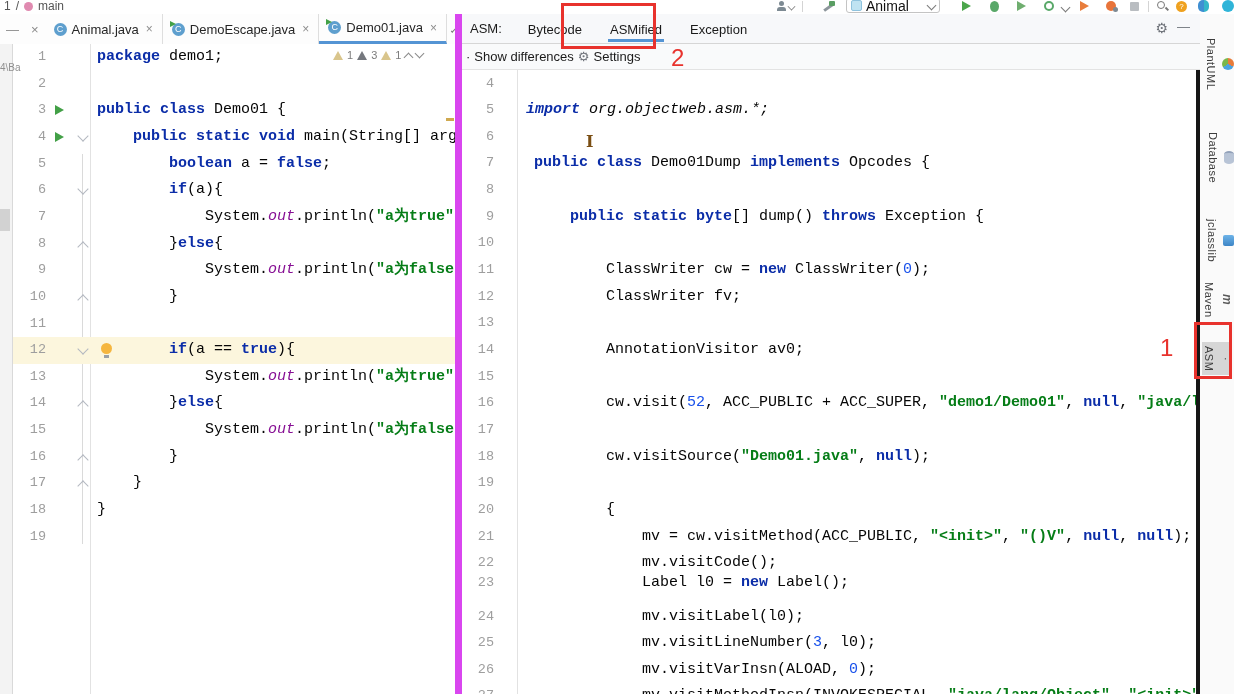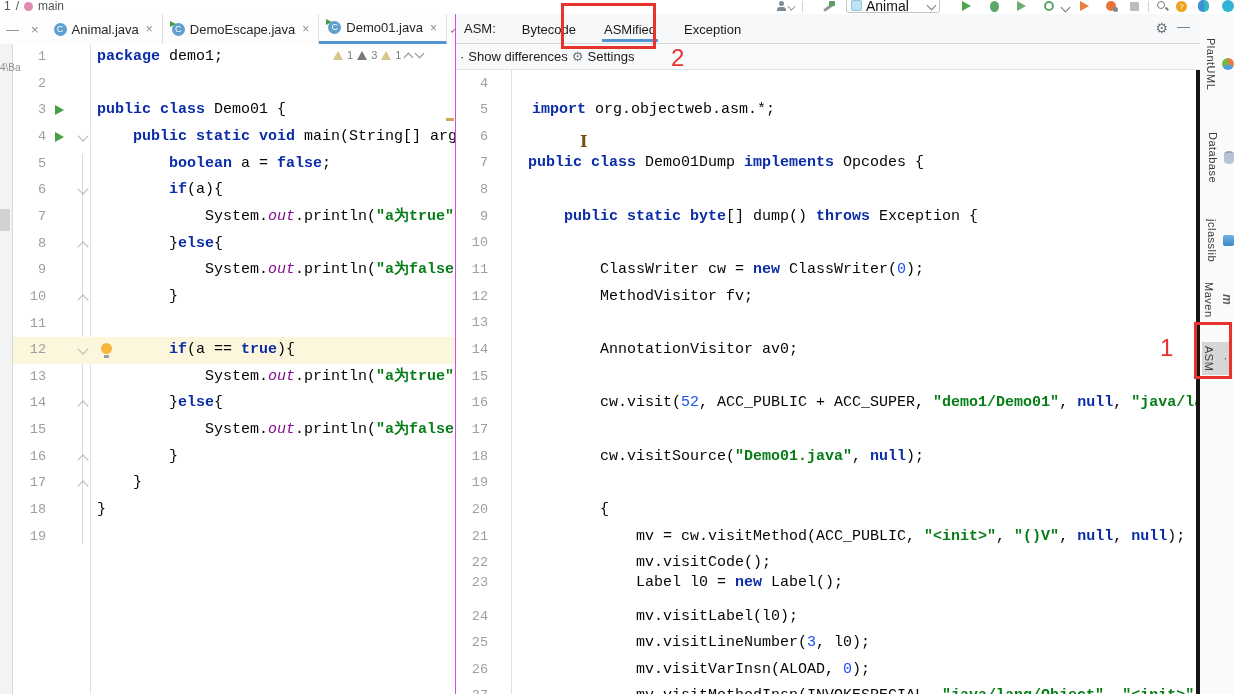--- a/index.html
+++ b/index.html
@@ -51,21 +51,21 @@
   #gutline-left{position:absolute;left:90px;top:0;width:1px;height:650px;background:#e2e2e2;}
   #foldline{position:absolute;left:82px;top:110px;width:1px;height:390px;background:#dadada;}
   #inspections{position:absolute;left:333px;top:5px;display:flex;align-items:center;gap:4px;font-size:11px;color:#7c7c7c;}
   .tri{width:0;height:0;border-left:5px solid transparent;border-right:5px solid transparent;border-bottom:9px solid #d9c58c;}
   .tri.dark{border-bottom-color:#75787e;}
   .ichev{width:6px;height:6px;border:solid #8a8a8a;border-width:0 1.5px 1.5px 0;display:inline-block;}
   .ichev.up{transform:rotate(-135deg);margin-top:4px;}
   .ichev.down{transform:rotate(45deg);margin-bottom:3px;}
   .stripe-mark{position:absolute;width:8px;height:3px;background:#cfa94f;left:446px;}
   
-  #right-panel{position:absolute;left:455px;top:14px;width:745px;height:680px;background:#fff;border-left:1px solid #d946ef;box-sizing:border-box;}
+  #right-panel{position:absolute;left:455px;top:14px;width:745px;height:680px;background:#fff;border-left:7px solid #d946ef;box-sizing:border-box;}
   #asm-row1{position:absolute;left:0;top:0;width:100%;height:30px;background:#f7f8fa;border-bottom:1px solid #d6d6d6;display:flex;align-items:center;font-size:13px;color:#1a1a1a;box-sizing:border-box;}
   #asm-label{margin-left:8px;}
   .atab{margin-left:24px;padding:6px 2px 5px 2px;box-sizing:border-box;}
   .atab.active{border-bottom:3px solid #5494d4;padding-bottom:2px;}
   #asm-gear{position:absolute;right:32px;top:6px;color:#6f737a;font-size:14px;}
   #asm-min{position:absolute;right:10px;top:5px;color:#6f737a;font-size:13px;}
   #asm-row2{position:absolute;left:0;top:30px;width:100%;height:26px;background:#f9fafb;border-bottom:1px solid #e3e3e3;display:flex;align-items:center;gap:4px;font-size:13px;color:#1a1a1a;padding-left:4px;box-sizing:border-box;}
   #asm-row2 .gear{color:#6f737a;font-size:13px;}
   #right-code{position:absolute;left:0;top:56px;width:741px;height:624px;overflow:hidden;background:#fff;}
   #gutline-right{position:absolute;left:55px;top:0;width:1px;height:624px;background:#e2e2e2;}
@@ -230,28 +230,28 @@
   <div id="asm-row2">
     <span>·</span>
     <span>Show differences</span>
     <span class="gear">⚙</span>
     <span>Settings</span>
   </div>
   <div id="right-code">
     <div id="gutline-right"></div>
     <span id="ibeam">I</span>
   <div class="row" style="top: 0.5px;"><span class="ln" style="width: 32px;">4</span><span class="code" style="left: 72px;"></span></div>
-      <div class="row" style="top: 27.15px;"><span class="ln" style="width: 32px;">5</span><span class="code" style="left: 76px;"><span class="kw">import</span><span class="pl"> org.objectweb.asm.*;</span></span></div>
+      <div class="row" style="top: 27.15px;"><span class="ln" style="width: 32px;">5</span><span class="code" style="left: 64px; font-style: italic;"><span class="kw">import</span><span class="pl"> org.objectweb.asm.*;</span></span></div>
       <div class="row" style="top: 53.8px;"><span class="ln" style="width: 32px;">6</span><span class="code" style="left: 72px;"></span></div>
       <div class="row" style="top: 80.45px;"><span class="ln" style="width: 32px;">7</span><span class="code" style="left: 72px;"><span class="kw">public class</span><span class="pl"> Demo01Dump </span><span class="kw">implements</span><span class="pl"> Opcodes {</span></span></div>
       <div class="row" style="top: 107.1px;"><span class="ln" style="width: 32px;">8</span><span class="code" style="left: 72px;"></span></div>
       <div class="row" style="top: 133.75px;"><span class="ln" style="width: 32px;">9</span><span class="code" style="left: 72px;"><span class="pl">    </span><span class="kw">public static byte</span><span class="pl">[] dump() </span><span class="kw">throws</span><span class="pl"> Exception {</span></span></div>
       <div class="row" style="top: 160.4px;"><span class="ln" style="width: 32px;">10</span><span class="code" style="left: 72px;"></span></div>
       <div class="row" style="top: 187.05px;"><span class="ln" style="width: 32px;">11</span><span class="code" style="left: 72px;"><span class="pl">        ClassWriter cw = </span><span class="kw">new</span><span class="pl"> ClassWriter(</span><span class="num">0</span><span class="pl">);</span></span></div>
-      <div class="row" style="top: 213.7px;"><span class="ln" style="width: 32px;">12</span><span class="code" style="left: 72px;"><span class="pl">        MethodVisitor fv;</span></span></div>
+      <div class="row" style="top: 213.7px;"><span class="ln" style="width: 32px;">12</span><span class="code" style="left: 72px;"><span class="pl">        ClassWriter fv;</span></span></div>
       <div class="row" style="top: 240.35px;"><span class="ln" style="width: 32px;">13</span></div>
       <div class="row" style="top: 267px;"><span class="ln" style="width: 32px;">14</span><span class="code" style="left: 72px;"><span class="pl">        AnnotationVisitor av0;</span></span></div>
       <div class="row" style="top: 293.65px;"><span class="ln" style="width: 32px;">15</span><span class="code" style="left: 72px;"></span></div>
       <div class="row" style="top: 320.3px;"><span class="ln" style="width: 32px;">16</span><span class="code" style="left: 72px;"><span class="pl">        cw.visit(</span><span class="num">52</span><span class="pl">, ACC_PUBLIC + ACC_SUPER, </span><span class="st">"demo1/Demo01"</span><span class="pl">, </span><span class="kw">null</span><span class="pl">, </span><span class="st">"java/lang/Object"</span></span></div>
       <div class="row" style="top: 346.95px;"><span class="ln" style="width: 32px;">17</span><span class="code" style="left: 72px;"></span></div>
       <div class="row" style="top: 373.6px;"><span class="ln" style="width: 32px;">18</span><span class="code" style="left: 72px;"><span class="pl">        cw.visitSource(</span><span class="st">"Demo01.java"</span><span class="pl">, </span><span class="kw">null</span><span class="pl">);</span></span></div>
       <div class="row" style="top: 400.25px;"><span class="ln" style="width: 32px;">19</span><span class="code" style="left: 72px;"></span></div>
       <div class="row" style="top: 426.9px;"><span class="ln" style="width: 32px;">20</span><span class="code" style="left: 72px;"><span class="pl">        {</span></span></div>
       <div class="row" style="top: 453.55px;"><span class="ln" style="width: 32px;">21</span><span class="code" style="left: 72px;"><span class="pl">            mv = cw.visitMethod(ACC_PUBLIC, </span><span class="st">"&lt;init&gt;"</span><span class="pl">, </span><span class="st">"()V"</span><span class="pl">, </span><span class="kw">null</span><span class="pl">, </span><span class="kw">null</span><span class="pl">);</span></span></div>
       <div class="row" style="top: 480.2px;"><span class="ln" style="width: 32px;">22</span><span class="code" style="left: 72px;"><span class="pl">            mv.visitCode();</span></span></div>

